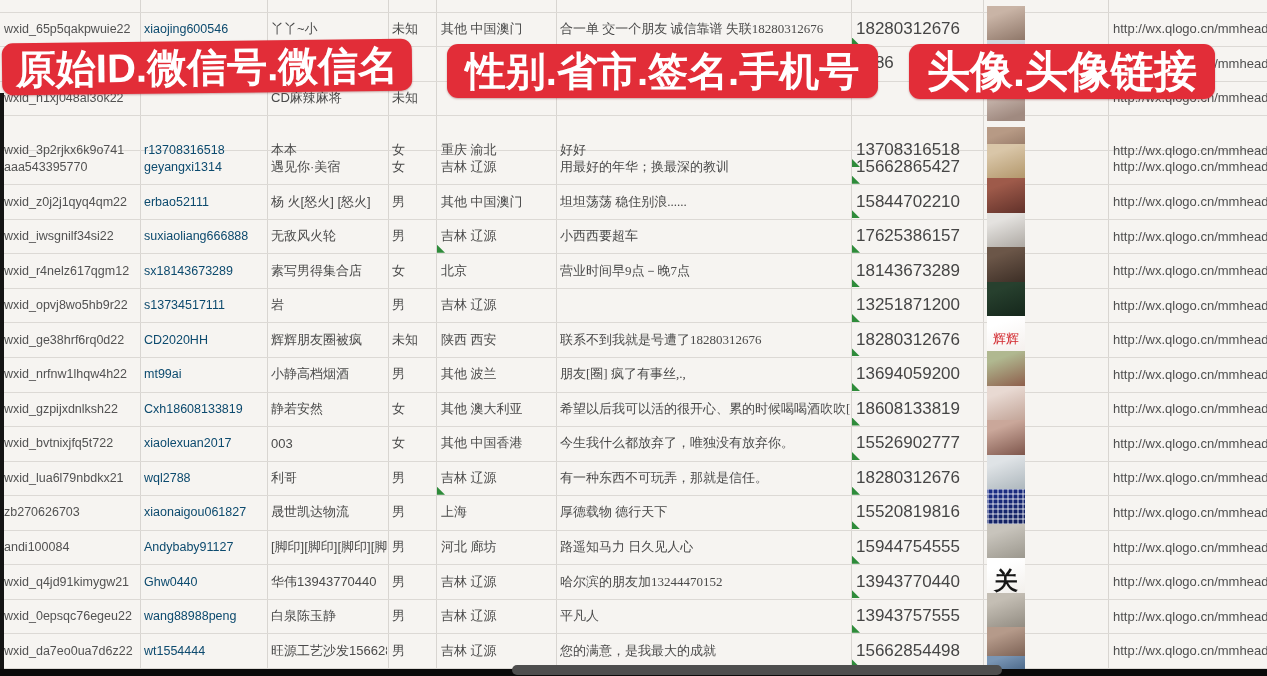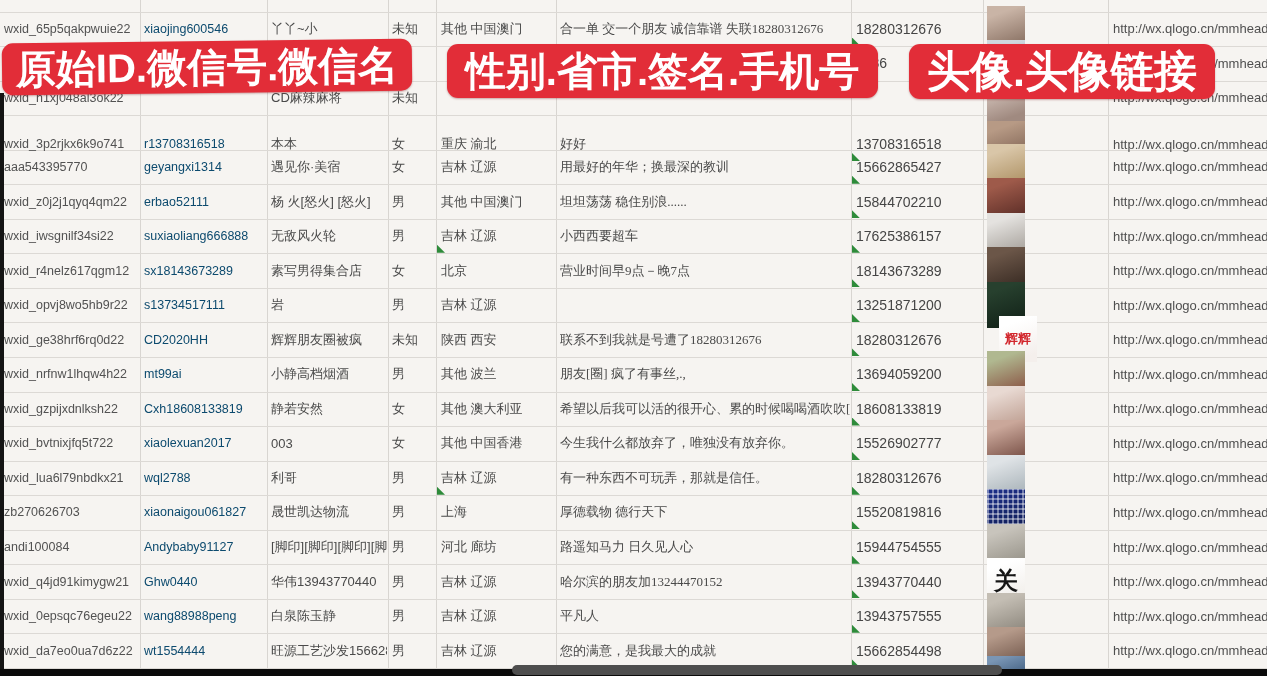--- a/index.html
+++ b/index.html
@@ -12,21 +12,21 @@
   .hline{position:absolute;left:0;width:1267px;height:1px;background:#dcd9d5;z-index:1;}
   .row{position:absolute;left:0;width:1267px;height:34.55px;z-index:2;}
   .cell{position:absolute;top:0;height:100%;display:flex;align-items:center;
         white-space:nowrap;color:#4a4a4a;overflow:hidden;}
   .c-wxid{left:4px;width:135px;font-size:12.5px;color:#525252;}
   .c-acct{left:144px;width:121px;font-size:12.5px;color:#0c4a6e;}
   .c-name{left:271px;width:116px;font-size:13px;}
   .c-gender{left:392px;width:42px;font-size:13px;}
   .c-region{left:441px;width:113px;font-size:13px;}
   .c-sig{left:560px;width:290px;font-size:13px;font-family:Liberation Serif, serif;}
-  .c-phone{left:856px;width:124px;font-size:14px;color:#454545;}
+  .c-phone{left:856px;width:124px;font-size:17px;color:#454545;}
   .c-url{left:1113px;width:154px;font-size:13px;color:#4f4f4f;}
   .avatar{position:absolute;left:987px;top:-6px;width:38px;height:46px;z-index:5;
           display:flex;align-items:center;justify-content:center;flex-direction:column;overflow:hidden;}
   .avatar .band{position:absolute;bottom:0;left:0;width:100%;height:9px;background:#c62f2a;
           color:#fff;font-size:7px;line-height:9px;text-align:center;letter-spacing:0;}
   .err{position:absolute;width:8px;height:8px;background:#2e8b3a;
        clip-path:polygon(0 0,100% 100%,0 100%);z-index:4;}
   .banner{position:absolute;background:#e22d38;border-radius:11px;color:#ffffff;
           display:flex;align-items:center;justify-content:center;font-weight:bold;
           z-index:20;white-space:nowrap;box-shadow:0 1px 2px rgba(120,20,25,.35);}
@@ -98,21 +98,21 @@
         <div class="cell c-wxid">wxid_h1xj048al3ok22</div>
         <div class="cell c-acct"></div>
         <div class="cell c-name">CD麻辣麻将</div>
         <div class="cell c-gender">未知</div>
         <div class="cell c-region"></div>
         <div class="cell c-sig"></div>
         <div class="cell c-phone"></div>
         <div class="cell c-url">http://wx.qlogo.cn/mmhead</div>
         <div class="avatar" style="background: linear-gradient(160deg, rgb(216, 200, 192) 20%, rgb(160, 138, 128) 85%);"></div>
       </div>
-      <div class="row" style="top: 127px;">
+      <div class="row" style="top: 133px;">
         <div class="cell c-wxid">wxid_3p2rjkx6k9o741</div>
         <div class="cell c-acct">r13708316518</div>
         <div class="cell c-name">本本</div>
         <div class="cell c-gender">女</div>
         <div class="cell c-region">重庆 渝北</div>
         <div class="cell c-sig">好好</div>
         <div class="cell c-phone">13708316518</div>
         <div class="cell c-url">http://wx.qlogo.cn/mmhead</div>
         <div class="err" style="left: 852px; top: 26px;"></div>
         <div class="avatar" style="background: linear-gradient(160deg, rgb(183, 154, 133) 20%, rgb(125, 97, 82) 85%);"></div>
@@ -181,21 +181,21 @@
       <div class="row" style="top: 322.45px;">
         <div class="cell c-wxid">wxid_ge38hrf6rq0d22</div>
         <div class="cell c-acct">CD2020HH</div>
         <div class="cell c-name">辉辉朋友圈被疯</div>
         <div class="cell c-gender">未知</div>
         <div class="cell c-region">陕西 西安</div>
         <div class="cell c-sig">联系不到我就是号遭了18280312676</div>
         <div class="cell c-phone">18280312676</div>
         <div class="cell c-url">http://wx.qlogo.cn/mmhead</div>
         <div class="err" style="left: 852px; top: 26px;"></div>
-        <div class="avatar" style="background: linear-gradient(160deg, rgb(255, 255, 255) 20%, rgb(244, 239, 236) 85%); color: rgb(210, 38, 44); font-weight: bold; font-size: 13px; margin-left: 12px;">辉辉</div>
+        <div class="avatar" style="background: linear-gradient(160deg, rgb(255, 255, 255) 20%, rgb(244, 239, 236) 85%); color: rgb(210, 38, 44); font-weight: normal; font-size: 13px;">辉辉</div>
       </div>
       <div class="row" style="top: 357px;">
         <div class="cell c-wxid">wxid_nrfnw1lhqw4h22</div>
         <div class="cell c-acct">mt99ai</div>
         <div class="cell c-name">小静高档烟酒</div>
         <div class="cell c-gender">男</div>
         <div class="cell c-region">其他 波兰</div>
         <div class="cell c-sig">朋友[圈] 疯了有事丝,.,</div>
         <div class="cell c-phone">13694059200</div>
         <div class="cell c-url">http://wx.qlogo.cn/mmhead</div>

